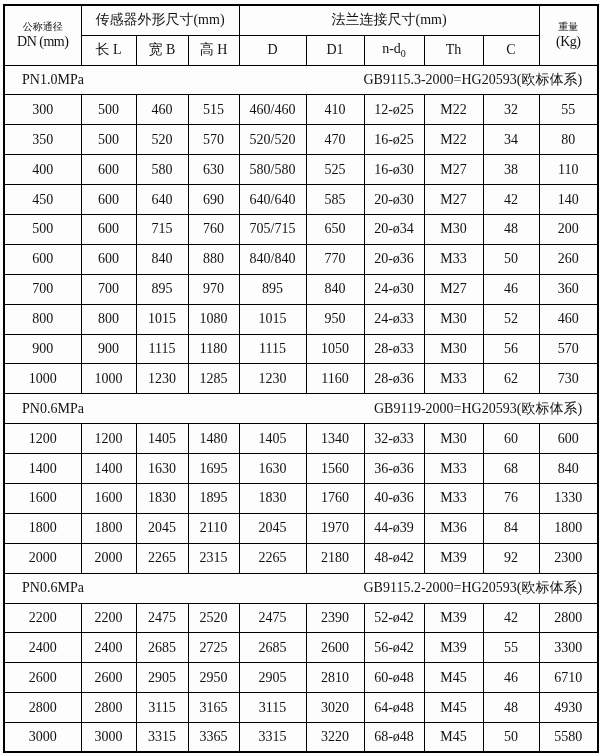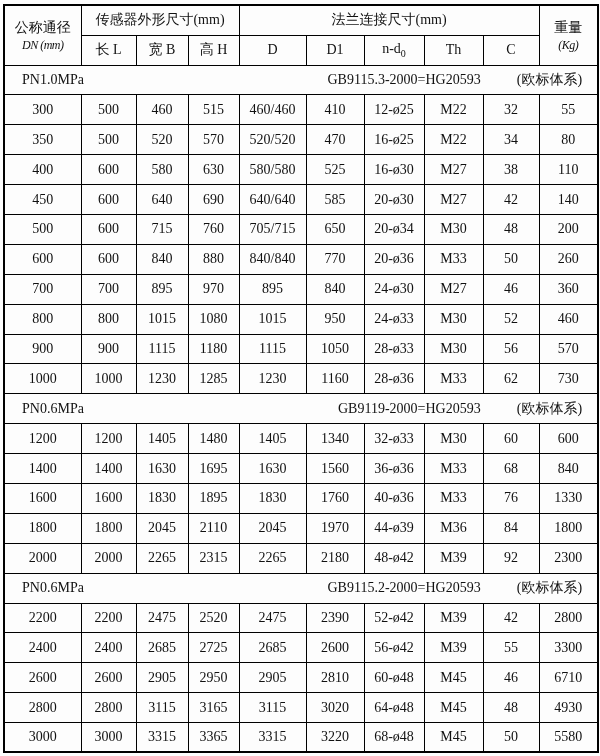--- a/index.html
+++ b/index.html
@@ -31,34 +31,33 @@
     text-align: center;
     vertical-align: middle;
     font-weight: normal;
     font-size: 14px;
     padding: 0;
     overflow: hidden;
     white-space: nowrap;
   }
   thead tr { height: 30px; }
   tbody tr { height: 29.9px; }
-  .hdr-cn { font-size: 14px; line-height: 1.45; }
-  .hdr-sub { font-size: 12px; line-height: 1.2; letter-spacing: -0.5px; font-style: italic; }
+  .hdr-cn { font-size: 10px; line-height: 1.45; }
+  .hdr-sub { font-size: 14px; line-height: 1.2; letter-spacing: -0.5px; }
   .group-hdr { font-size: 14px; }
   .sub-hdr { font-size: 14px; }
   .sub-hdr sub { font-size: 10px; }
   td.section-cell {
     text-align: left;
     font-size: 14px;
   }
   .section-wrap {
     display: flex;
     align-items: center;
     width: 100%;
-    gap: 36px;
   }
   .sec-pressure {
     padding-left: 8px;
     width: 80px;
     flex: 0 0 auto;
   }
   .sec-standard {
     flex: 1 1 auto;
     text-align: right;
   }

